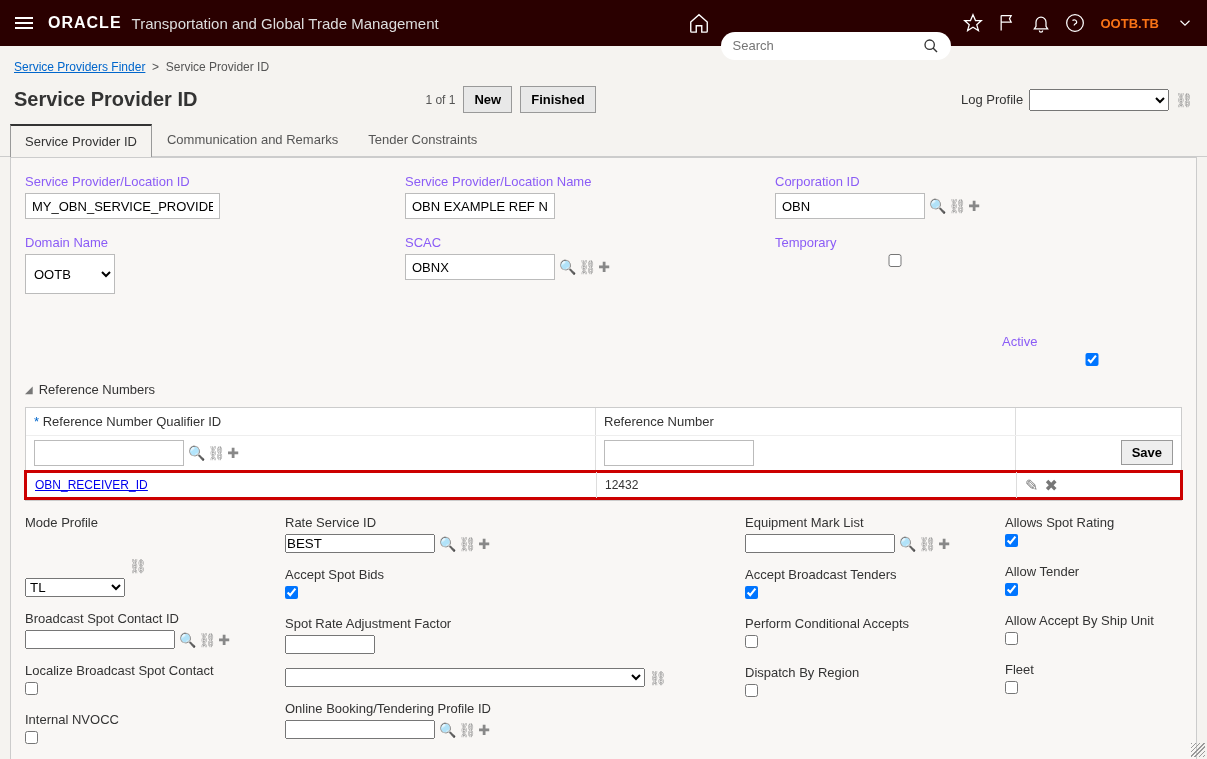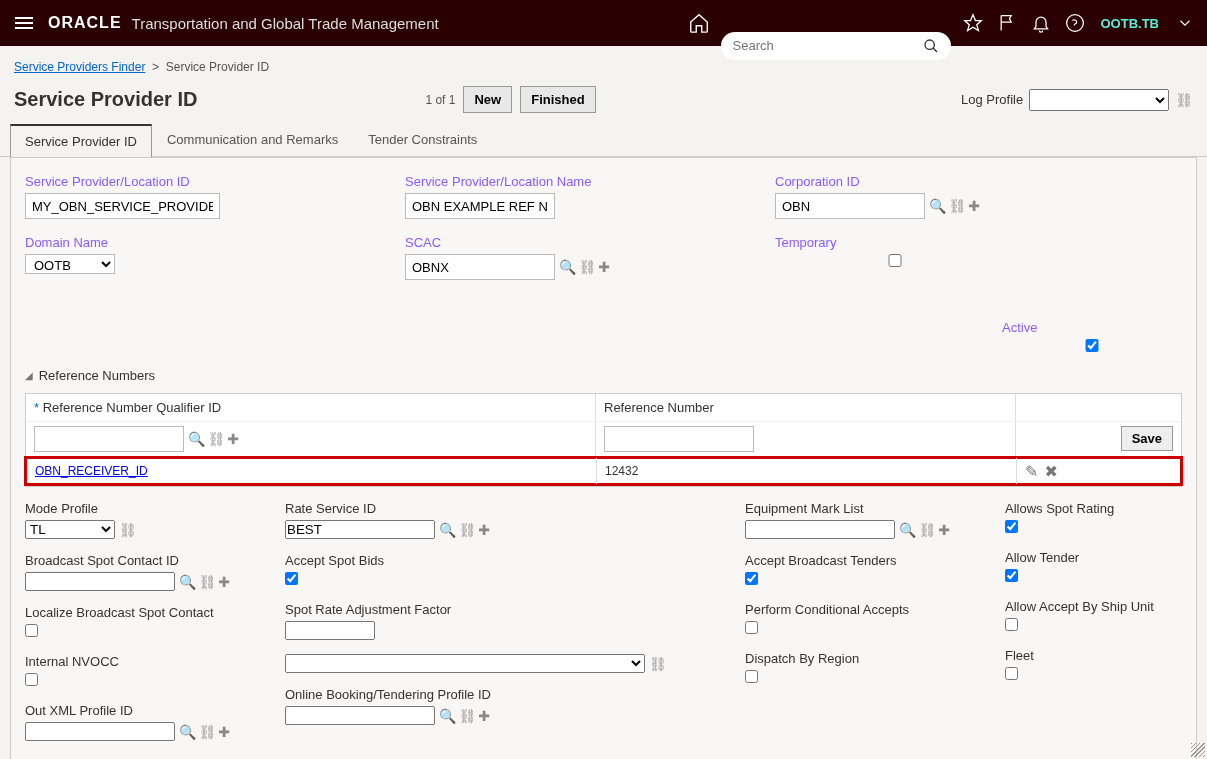--- a/index.html
+++ b/index.html
@@ -28,21 +28,21 @@
       height: 28px;
       width: 230px;
       display: flex;
       align-items: center;
       padding: 13px 12px;
       gap: 6px;
       margin-top: 45px;
     }
     .search-box input { border: none; outline: none; flex: 1; font-size: 13px; color: #666; }
     .search-box .search-ico { width: 16px; height: 16px; stroke: #333; fill: none; stroke-width: 2; }
-    .user-label { font-size: 13px; font-weight: bold; color: #5eead4; padding: 0 4px; }
+    .user-label { font-size: 13px; font-weight: bold; color: #f97316; padding: 0 4px; }
     
     
     .breadcrumb { padding: 14px 14px 6px; font-size: 12px; color: #555; }
     .breadcrumb a { color: #0066cc; text-decoration: underline; }
     
     
     .page-head { display: flex; align-items: center; padding: 6px 14px 10px; gap: 8px; }
     .page-title { font-size: 20px; color: #333; font-weight: 600; margin-right: 220px; }
     .counter { font-size: 12px; color: #555; }
     .btn {
@@ -66,21 +66,21 @@
     .row { display: flex; gap: 40px; margin-bottom: 16px; flex-wrap: wrap; }
     .field { display: flex; flex-direction: column; gap: 4px; min-width: 180px; }
     .field label { font-size: 13px; color: #8b5cf6; }
     .field input[type="text"] {
       border: 1px solid #bbb;
       height: 26px;
       padding: 2px 6px;
       font-size: 13px;
       background: #fff;
     }
-    .field select { border: 1px solid #bbb; height: 20px; padding: 2px 4px; font-size: 13px; background: #fff; }
+    .field select { border: 1px solid #bbb; height: 40px; padding: 2px 4px; font-size: 13px; background: #fff; }
     .input-with-icons { display: flex; align-items: center; gap: 4px; }
     .input-with-icons input, .input-with-icons select { flex: 0 0 auto; }
     .mini-icons { display: flex; gap: 2px; color: #888; }
     .mini-icons span { cursor: pointer; font-size: 14px; }
     .chk { }
     
     
     .section-head { display: flex; align-items: center; gap: 6px; margin: 8px 0 10px; color: #333; font-size: 13px; }
     .section-head .tri { font-size: 10px; color: #777; }
     
@@ -110,21 +110,21 @@
     .col-group-1 { flex: 0 0 340px; }
     .col-group-2 { flex: 0 0 330px; }
     .col-group-3 { flex: 0 0 240px; }
     .col-group-4 { flex: 0 0 160px; }
     
     .form-grid { display: flex; gap: 20px; }
     .form-col { flex: 1; }
     .fg-row { margin-bottom: 14px; }
     .fg-label { font-size: 13px; margin-bottom: 4px; display: block; }
     .w150 { width: 150px; }
-    .w100 { width: 90px; }
+    .w100 { width: 100px; margin-top: 44px; }
     .w90 { width: 90px; }
     
     .resize-handle {
       position: fixed; bottom: 2px; right: 2px;
       width: 14px; height: 14px;
       background: repeating-linear-gradient(135deg, #999, #999 1px, transparent 1px, transparent 3px);
       cursor: nwse-resize;
     }
   </style>
 </head>

